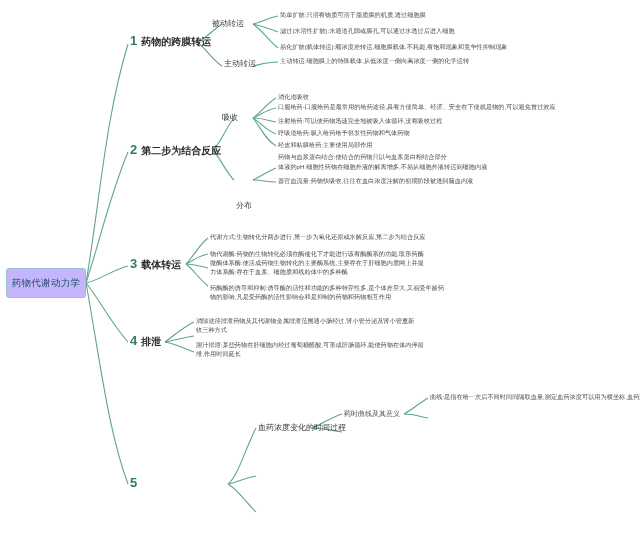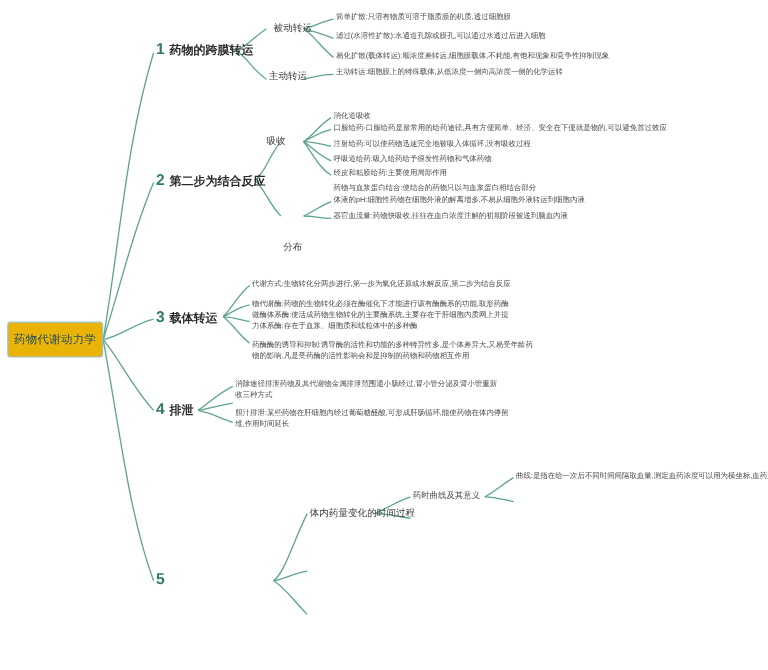--- a/index.html
+++ b/index.html
@@ -22,21 +22,21 @@
     width: 640px;
     height: 558px;
     pointer-events: none;
   }
   .root-node {
     position: absolute;
     left: 6px;
     top: 268px;
     width: 80px;
     height: 30px;
-    background: #eab308;
+    background: #c4b5fd;
     border: 1px solid #9dbfd2;
     border-radius: 3px;
     display: flex;
     align-items: center;
     justify-content: center;
     font-size: 9.5px;
     color: #1b4b63;
     letter-spacing: 0.3px;
     box-sizing: border-box;
   }
@@ -126,21 +126,21 @@
   </svg>
 
   <div class="root-node">
     <span>药物代谢动力学</span>
   </div>
 
   <div class="l1" style="left:130px; top:34px;">
     <span class="num">1</span>
     <span class="lbl">药物的跨膜转运</span>
   </div>
-  <div class="l2" style="left:228px; top:18px;">被动转运</div>
+  <div class="l2" style="left:212px; top:18px;">被动转运</div>
   <div class="l2" style="left:224px; top:58px;text-align:center;">主动转运</div>
   <div class="l3" style="left:280px; top:11px;">
     <div>简单扩散:只溶有物质可溶于脂质膜的机质,透过细胞膜</div>
   </div>
   <div class="l3" style="left:280px; top:27px;">
     <div>滤过(水溶性扩散):水通道孔隙或膜孔,可以通过水透过后进入细胞</div>
   </div>
   <div class="l3" style="left:280px; top:43px;">
     <div>易化扩散(载体转运):顺浓度差转运,细胞膜载体,不耗能,有饱和现象和竞争性抑制现象</div>
   </div>
@@ -205,21 +205,21 @@
     <div>收三种方式</div>
   </div>
   <div class="l3" style="left:196px; top:341px;">
     <div>胆汁排泄:某些药物在肝细胞内经过葡萄糖醛酸,可形成肝肠循环,能使药物在体内停留</div>
     <div>维,作用时间延长</div>
   </div>
 
   <div class="l1" style="left:130px; top:476px;">
     <span class="num">5</span>
   </div>
-  <div class="l2" style="left:258px; top:422px;">体内药量变化的时间过程</div>
+  <div class="l2" style="left:258px; top:422px;">血药浓度变化的时间过程</div>
   <div class="l3" style="left:344px; top:409px; font-size:7px;">
     <div>药时曲线及其意义</div>
   </div>
   <div class="l3" style="left:430px; top:393px;">
     <div>曲线:是指在给一次后不同时间间隔取血量,测定血药浓度可以用为横坐标,血药浓度为纵坐标绘制的按照浓度随着时间变化而升降的曲线</div>
   </div>
 
 </div>
 
 </body></html>

